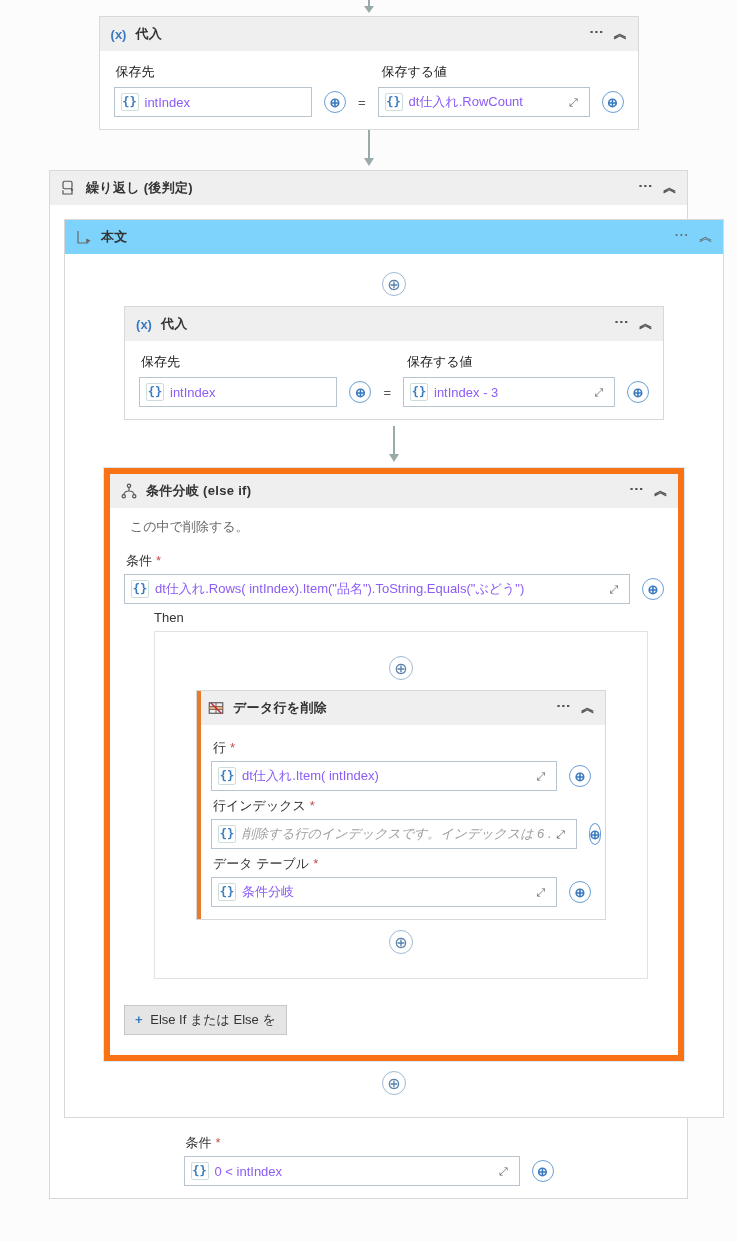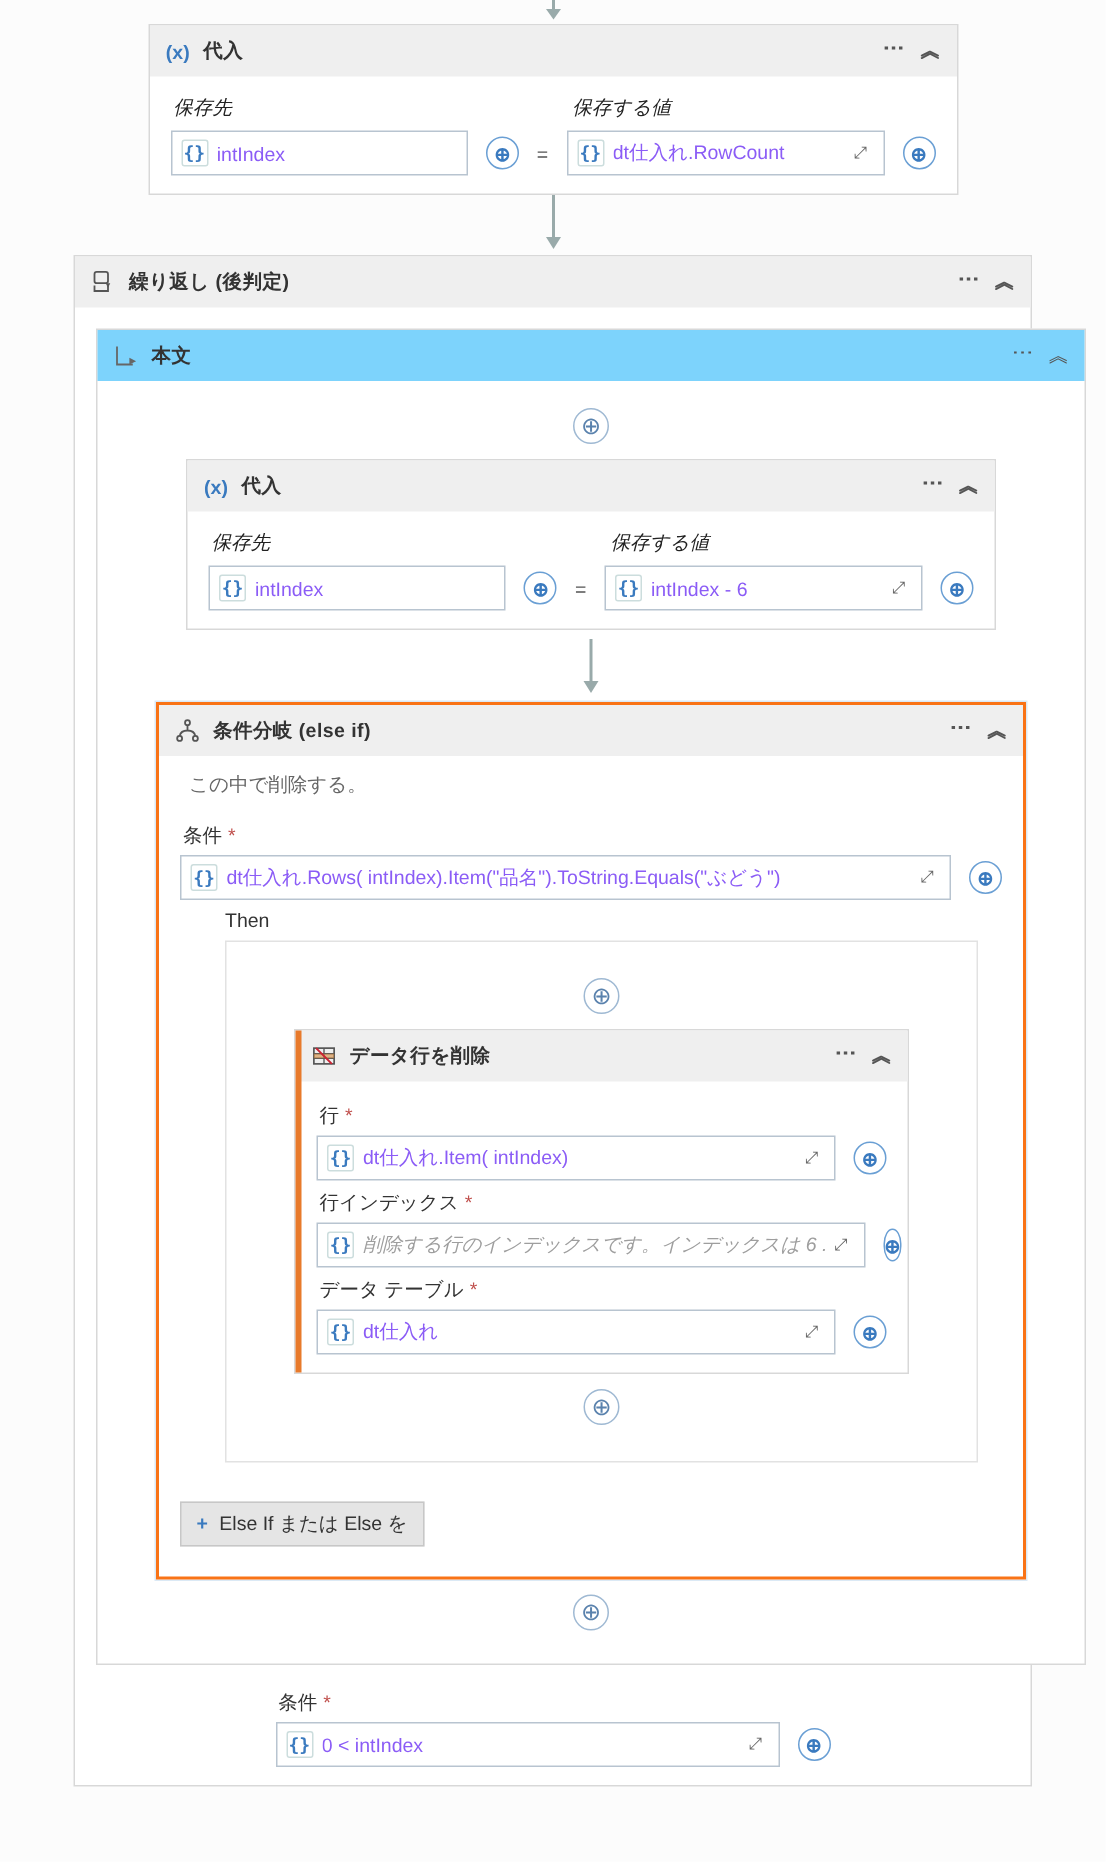--- a/index.html
+++ b/index.html
@@ -13,36 +13,36 @@
     background:#fff;
     border:1px solid #d8d8d8;
     margin: 6px auto;
     position: relative;
   }
   .activity.narrow { width: 540px; }
   .activity.wide { width: 639px; }
   .activity.med { width: 660px; }
   .activity.inner { width: 580px; }
   .activity.inner2 { width: 410px; }
-  .activity.selected { border: 2px solid #f97316; box-shadow: 0 0 0 1px rgba(15,108,189,.15); }
+  .activity.selected { border: 6px solid #f97316; box-shadow: 0 0 0 1px rgba(15,108,189,.15); }
   .leftbar { position:absolute; left:0; top:0; bottom:0; width:4px; background:#e87a2b; display:none;}
   .activity.inner2 .leftbar { display:block; }
 
   .act-header {
     display:flex; align-items:center;
     padding: 8px 10px;
     font-weight:600;
     background:#efefef;
   }
   .act-header.light { background:#7dd3fc; font-weight:400; }
   .act-header .title { margin-left:8px; flex:1; letter-spacing:.3px; }
   .act-header .controls { display:flex; align-items:center; gap:10px; color:#444; }
   .act-body { padding: 8px 14px 12px 14px; }
 
-  .labels-row { display:flex; gap:26px; padding: 4px 2px 6px 2px; font-style: italic;}
+  .labels-row { display:flex; gap:26px; padding: 4px 2px 6px 2px;}
   .labels-row .lbl { flex:1; color:#222; }
   .labels-row .valcol { width: 212px; }
 
   .expr-row { display:flex; align-items:center; gap:6px;}
   .expr-box {
     flex:1;
     display:flex; align-items:center;
     border:1px solid #b8c4d0; background:#fff;
     padding:4px 6px;
     min-height:30px;
@@ -207,21 +207,21 @@
               </div>
               <div class="expr-row">
                 <div class="expr-box small">
                   <span class="braces">{}</span>
                   <span class="expr-text">intIndex</span>
                 </div>
                 <span class="plus">⊕</span>
                 <span class="eq">=</span>
                 <div class="expr-box small" style="width:212px;flex:none">
                   <span class="braces">{}</span>
-                  <span class="expr-text">intIndex - 6</span>
+                  <span class="expr-text">intIndex - 3</span>
                   <span class="expand">⤢</span>
                 </div>
                 <span class="plus">⊕</span>
               </div>
             </div>
           </div>
 
           <div class="arrow-down" style="margin:2px 0 -2px 0;">
             <svg width="16" height="38">
                 <line x1="8" y1="0" x2="8" y2="30" stroke="#9aa" stroke-width="2"></line>
@@ -310,21 +310,21 @@
                       </div>
                       <span class="plus">⊕</span>
                     </div>
 
                     <div class="field-label">
                       <span>データ テーブル</span><span class="req">*</span>
                     </div>
                     <div class="expr-row">
                       <div class="expr-box">
                         <span class="braces">{}</span>
-                        <span class="expr-text">dt仕入れ</span>
+                        <span class="expr-text">条件分岐</span>
                         <span class="expand">⤢</span>
                       </div>
                       <span class="plus">⊕</span>
                     </div>
                   </div>
                 </div>
 
                 <div class="plus-big">
                     <span>⊕</span>
                   </div>

